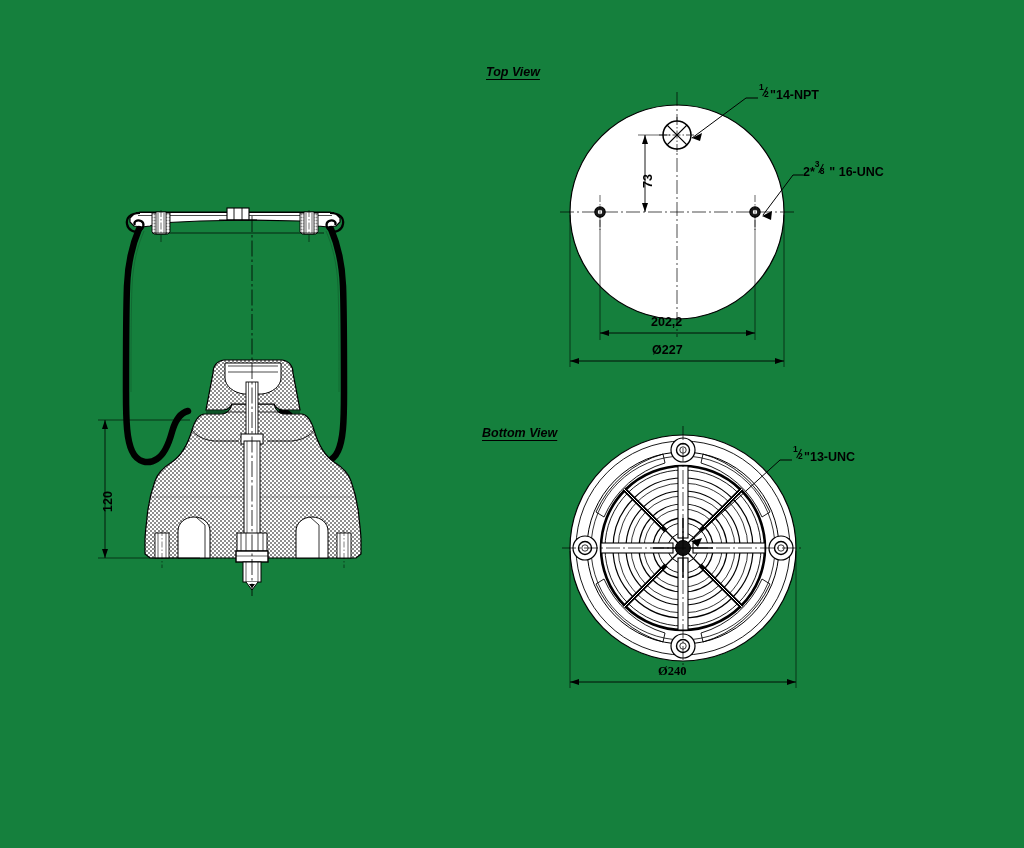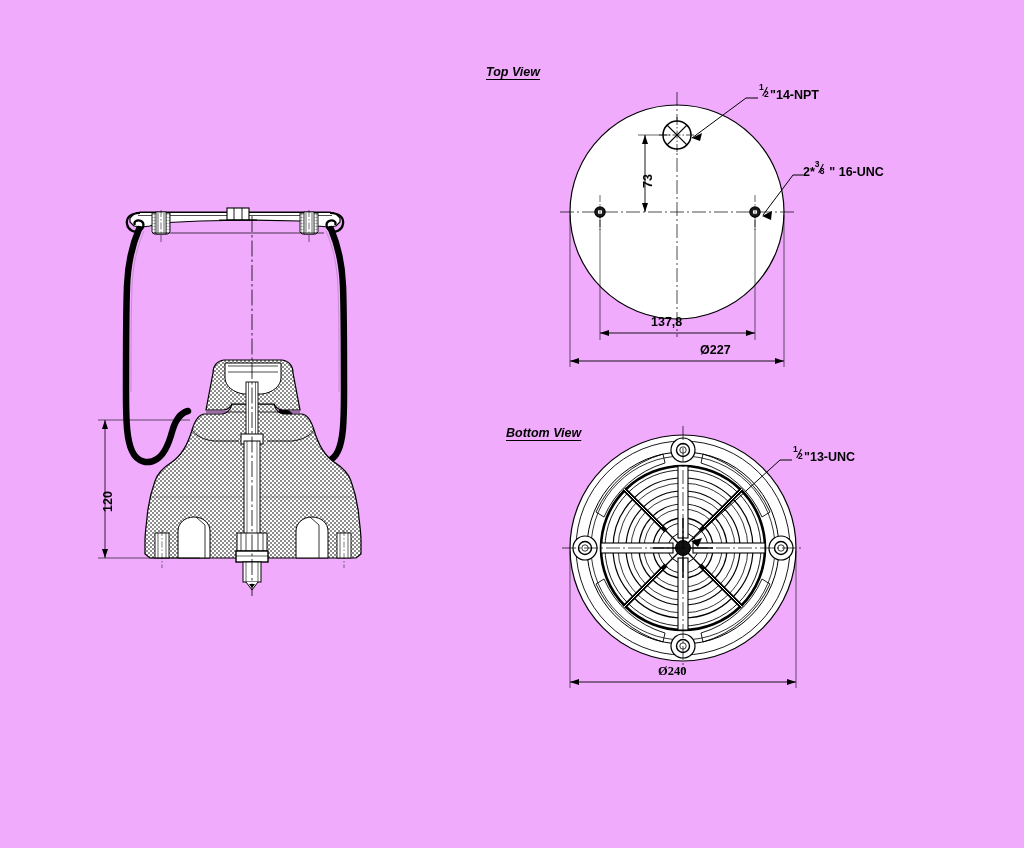--- a/index.html
+++ b/index.html
@@ -7,21 +7,21 @@
     padding: 0;
     background: #ffffff;
   }
   body {
     font-family: "Liberation Sans", sans-serif;
   }
   #sheet {
     position: relative;
     width: 1024px;
     height: 848px;
-    background: #f0abfc;
+    background: #15803d;
     overflow: hidden;
   }
   .view {
     position: absolute;
   }
   .view-title {
     position: absolute;
     font-family: "Liberation Sans", sans-serif;
     font-size: 12.5px;
     font-weight: bold;
@@ -355,26 +355,26 @@
 
     <div class="callout" style="left:289px; top:31px;">
       <span></span><span class="frac"><span class="num">1</span><span class="bar"></span><span class="den">2</span></span><span>"14-NPT</span>
     </div>
 
     <div class="callout" style="left:333px; top:108px;">
       <span>2*</span><span class="frac"><span class="num">3</span><span class="bar"></span><span class="den">8</span></span><span> " 16-UNC</span>
     </div>
 
     <div class="dimtext vert" style="left:171px; top:133px;">73</div>
-    <div class="dimtext" style="left:181px; top:260px;">137,8</div>
-    <div class="dimtext" style="left:182px; top:288px;margin-left:48px;">Ø227</div>
+    <div class="dimtext" style="left:181px; top:260px;">202,2</div>
+    <div class="dimtext" style="left:182px; top:288px;">Ø227</div>
   </div>
 
   <div class="view" style="left:470px; top:418px;">
-    <div class="view-title" style="left:12px; top:8px;margin-left:24px;">Bottom View</div>
+    <div class="view-title" style="left:12px; top:8px;">Bottom View</div>
 
     <svg width="440" height="300" viewBox="0 0 440 300">
       <g>
 
         <circle cx="213" cy="130" r="113" fill="#ffffff" stroke="#000000" stroke-width="1.2"></circle>
         <circle cx="213" cy="130" r="107" fill="none" stroke="#000000" stroke-width="0.9"></circle>
 
         <circle cx="213" cy="130" r="96" fill="none" stroke="#000000" stroke-width="1.0"></circle>
         <circle cx="213" cy="130" r="92" fill="none" stroke="#000000" stroke-width="0.8"></circle>
 

